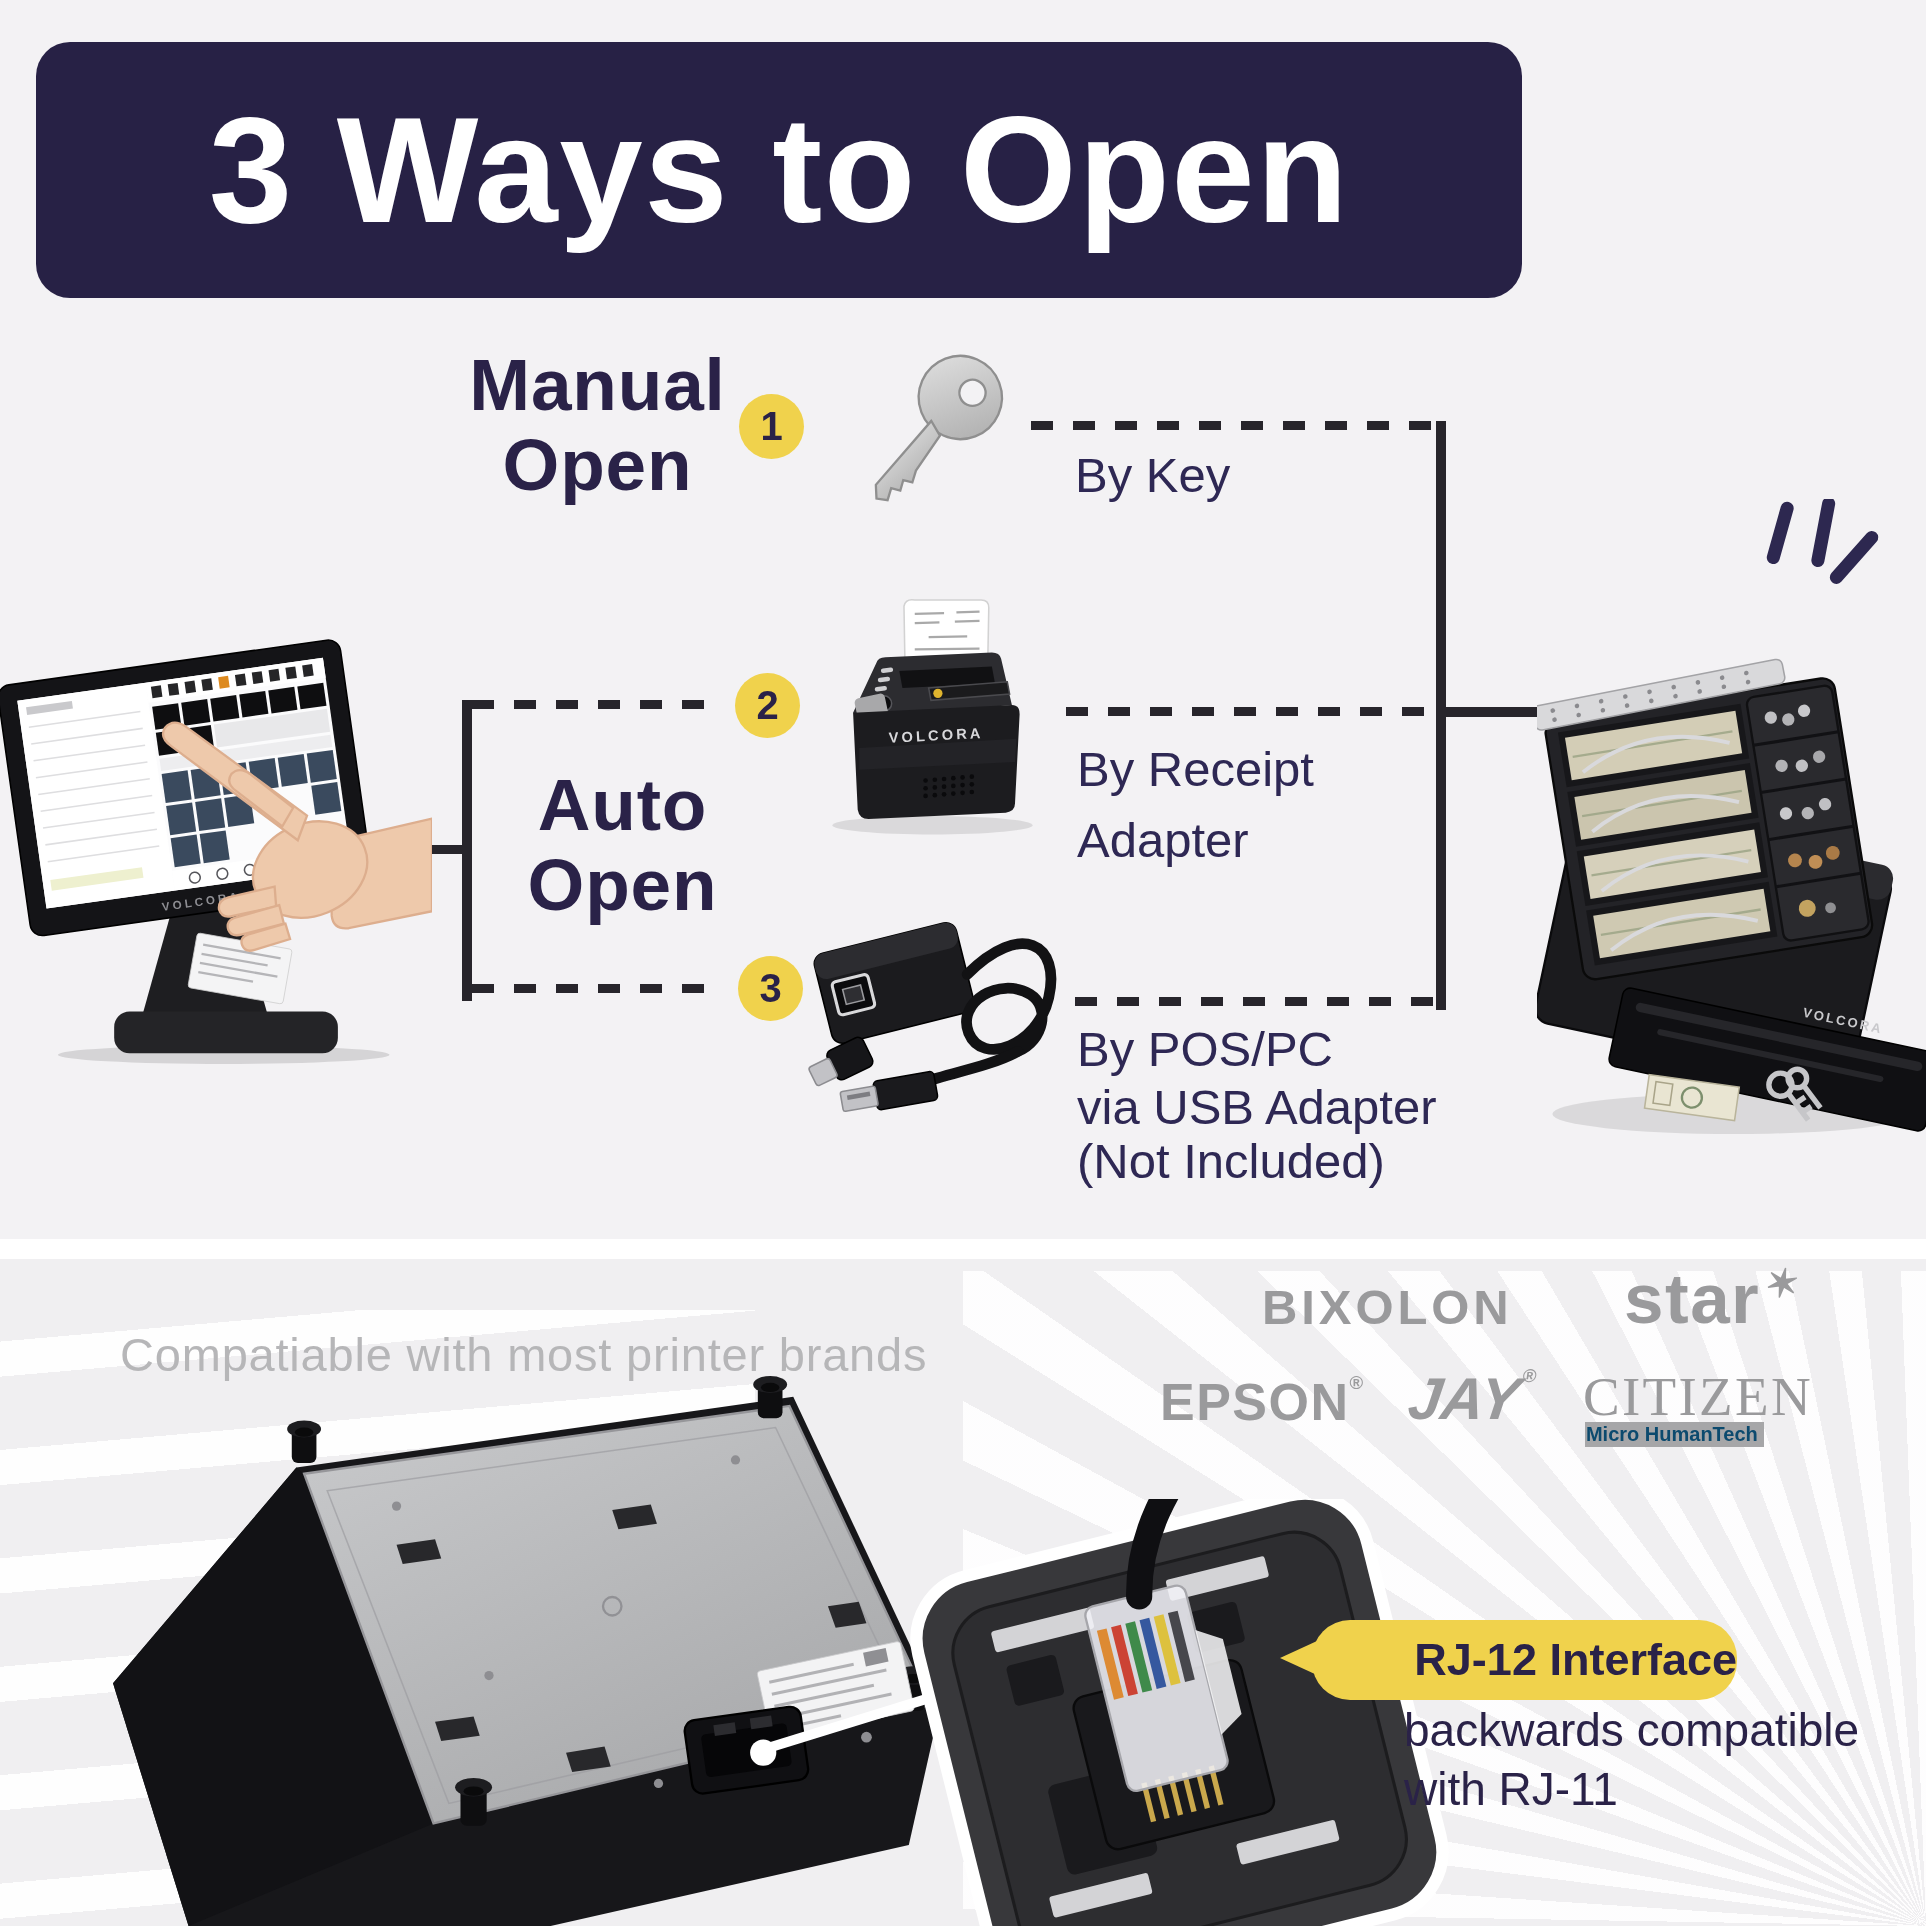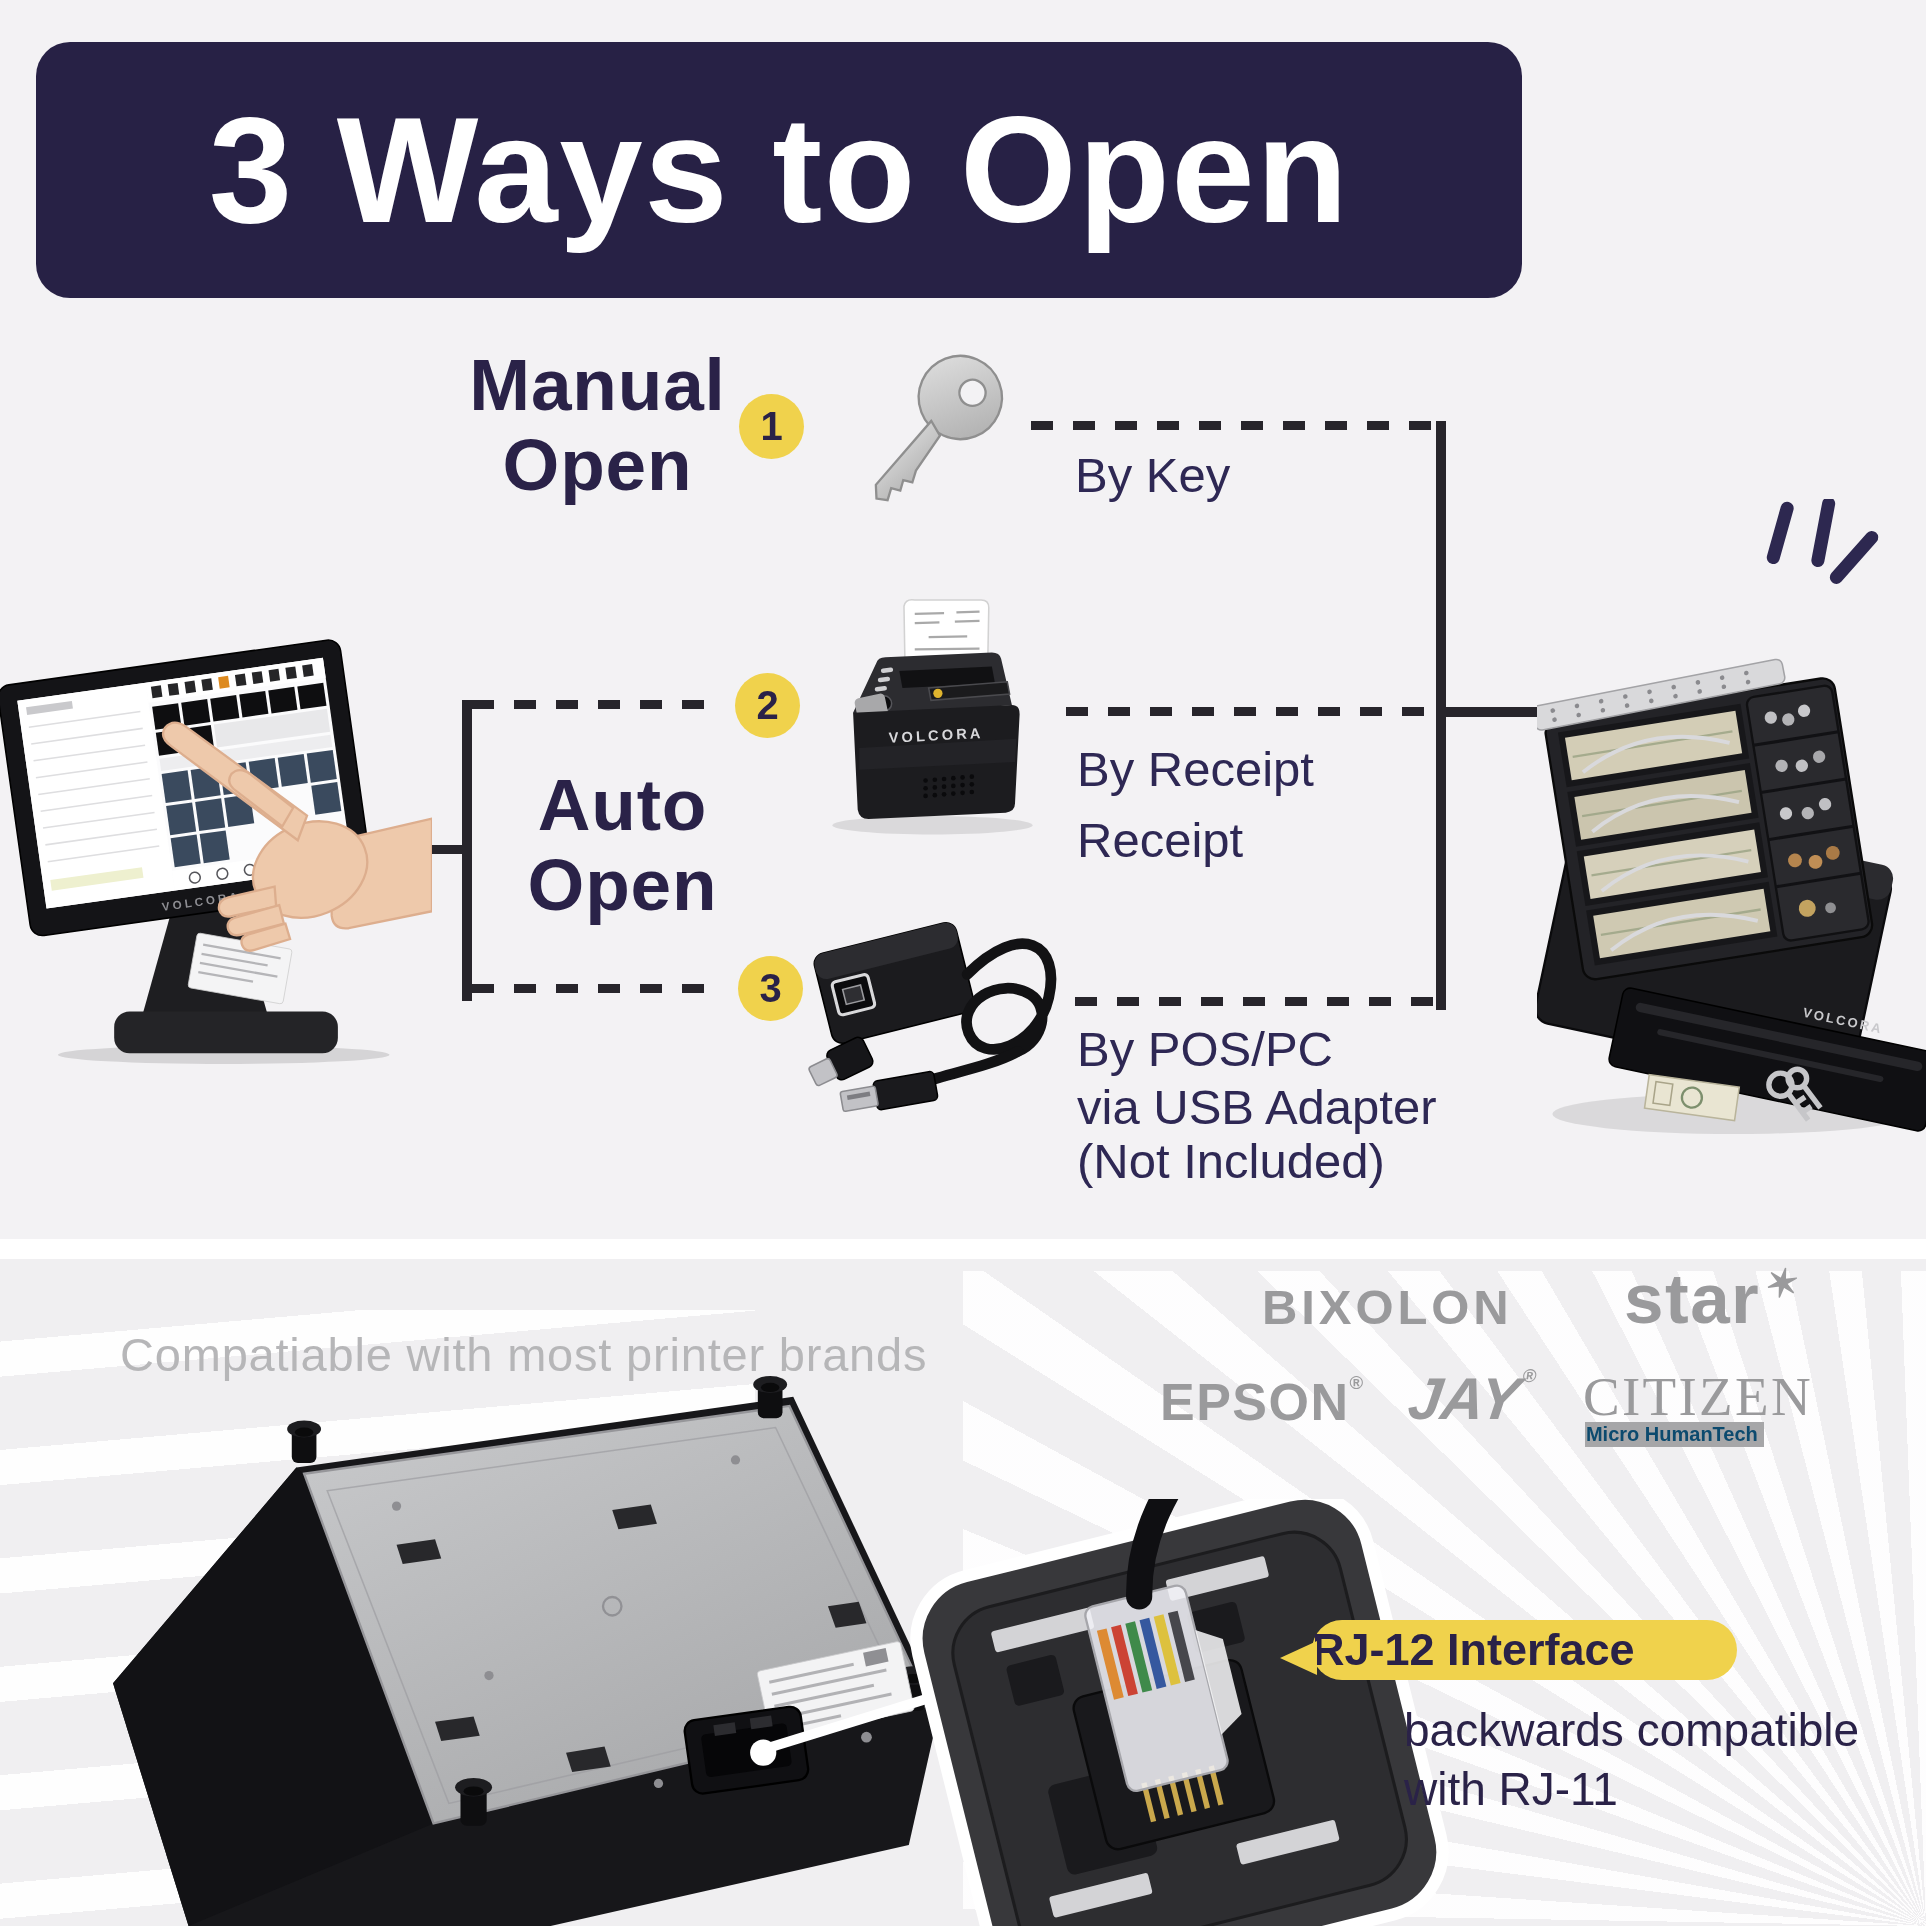--- a/index.html
+++ b/index.html
@@ -72,22 +72,22 @@
   .logo-star{left:1624px;top:1258px;font-size:71px;font-weight:700;letter-spacing:1.5px;}
   .star-mark{display:inline-block;font-size:40px;transform:rotate(12deg) translateY(-26px);}
   .logo-epson{left:1160px;top:1372px;font-size:52px;font-weight:800;letter-spacing:1.5px;}
   .reg{font-size:18.5px;vertical-align:top;}
   .logo-jay{left:1409px;top:1365px;font-size:59px;font-weight:800;font-style:italic;transform:skewX(-8deg);}
   .logo-citizen{left:1583px;top:1365px;font-family:Liberation Serif, serif;font-size:55px;font-weight:400;letter-spacing:2.3px;}
   .citizen-bar{left:1585px;top:1422px;width:179px;height:25.4px;background:#a6a6a8;color:#0c4a6e;
                font-size:20px;font-weight:700;text-align:right;line-height:25.4px;padding-right:6.2px;}
 
   
-  .callout-bubble{left:1312px;top:1620px;width:425px;height:60px;background:var(--yellow);border-radius:38px;
-                  display:flex;align-items:center;justify-content:flex-start;}
+  .callout-bubble{left:1312px;top:1620px;width:425px;height:80px;background:var(--yellow);border-radius:38px;
+                  display:flex;align-items:center;justify-content:flex-end;}
   .callout-bubble::before{content:"";position:absolute;left:-32px;top:21px;width:0;height:0;
       border-right:37px solid var(--yellow);border-top:17px solid transparent;border-bottom:17px solid transparent;}
   .callout-title{color:var(--navy);font-size:45px;font-weight:800;}
   .callout-sub{left:1404px;top:1701px;color:var(--navy);font-size:46px;font-weight:500;line-height:59px;}
 
   svg text{font-family:"Liberation Sans",sans-serif;}
 </style>
 </head>
 <body>
 
@@ -135,21 +135,21 @@
     <div>Open</div>
   </div>
   <div class="abs badge badge-2">
     <span>2</span>
   </div>
   <div class="abs badge badge-3">
     <span>3</span>
   </div>
   <div class="abs caption cap-printer">
     <div>By Receipt</div>
-    <div>Receipt</div>
+    <div>Adapter</div>
   </div>
   <div class="abs caption cap-pos">
     <div>By POS/PC</div>
     <div class="gap">via USB Adapter</div>
     <div>(Not Included)</div>
   </div>
 
   <svg class="abs" style="left:813px;top:597px;" width="239" height="239" viewBox="0 0 310 310">
     <ellipse cx="155" cy="296" rx="130" ry="12" fill="rgba(0,0,0,0.10)"></ellipse>
 

